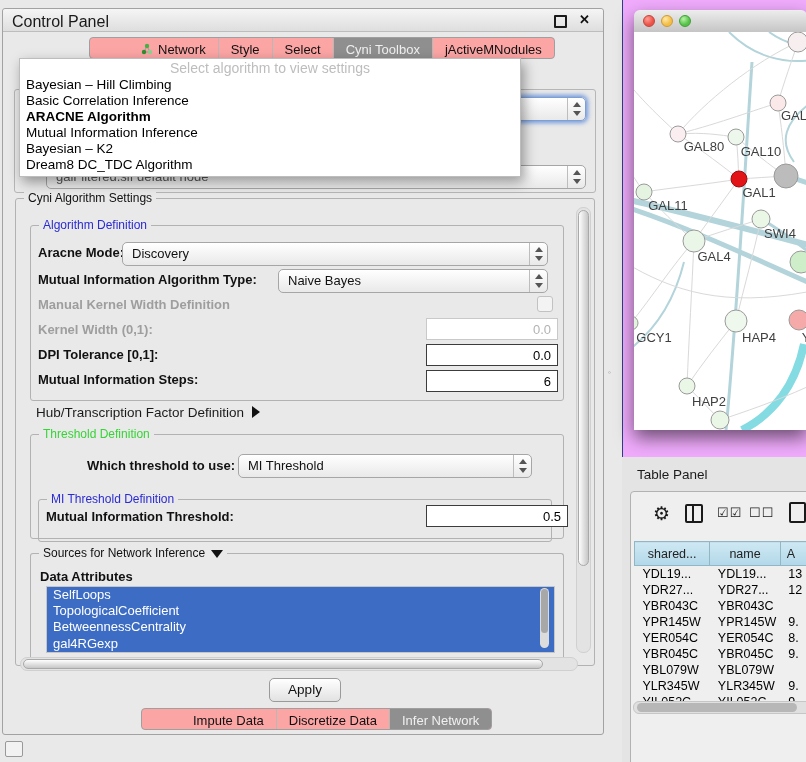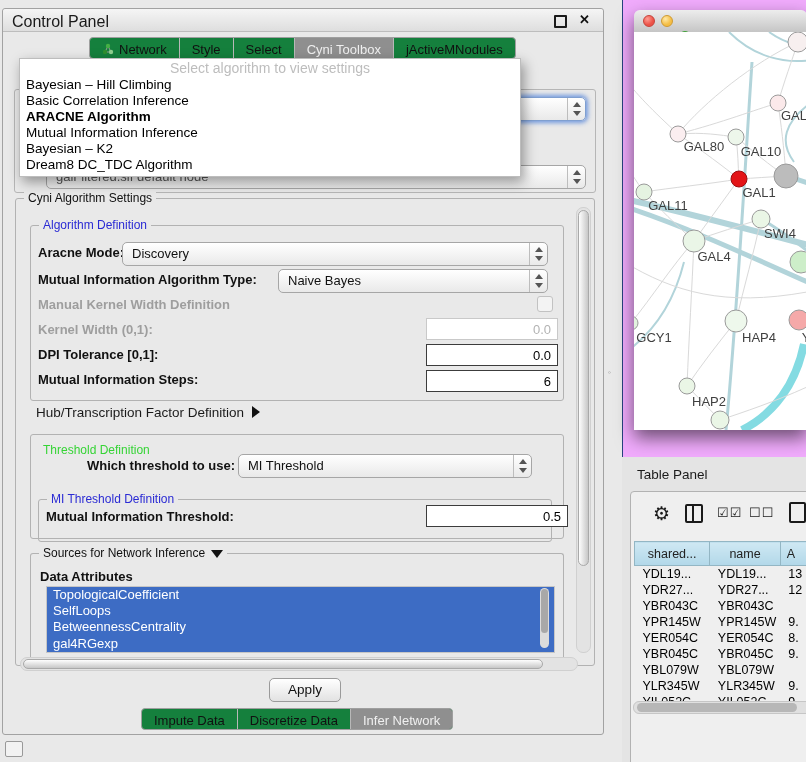--- a/index.html
+++ b/index.html
@@ -8,21 +8,21 @@
   
   .cp{position:absolute;left:2px;top:8px;width:600px;height:725px;background:#e9e9e9;
       border:1px solid #a2a2a2;border-radius:3px;}
   .cp-titlebar{position:absolute;left:0;top:0;right:0;height:22px;
       background:linear-gradient(#f5f5f5,#dedede);border-bottom:1px solid #bdbdbd;border-radius:3px 3px 0 0;}
   .cp-title{position:absolute;left:9px;top:4px;font-size:16px;color:#1a1a1a;}
   .float-btn{position:absolute;right:36px;top:6px;width:9px;height:9px;border:2px solid #1a1a1a;border-radius:1px;}
   .close-btn{position:absolute;right:13px;top:3px;font-size:13px;font-weight:bold;color:#111;}
   
   .seg-bar{position:absolute;display:flex;height:20px;border:1px solid #9f9f9f;border-radius:4px;
-      overflow:hidden;background:#15803d;font-size:13px;}
+      overflow:hidden;background:#fca5a5;font-size:13px;padding-left:39px;}
   .top-tabs{left:86px;top:28px;}
   .bottom-tabs{left:138px;top:699px;}
   .seg{padding:3px 12px 0 12px;border-right:1px solid #b8b8b8;color:#111;display:flex;align-items:center;gap:5px;white-space:nowrap;}
   .seg:last-child{border-right:none;}
   .seg.sel{background:#8f8f8f;color:#f0f0f0;}
   .seg .ticon{display:inline-flex;margin-top:-2px;}
   
   .inference-group{position:absolute;left:11px;top:80px;width:580px;height:102px;
       border:1px solid #b6b6b6;border-radius:3px;}
   .combo{background:linear-gradient(#ffffff,#e9e9e9);border:1px solid #a6a6a6;border-radius:5px;
@@ -35,21 +35,21 @@
   .net-selector{left:43px;top:156px;width:540px;color:#555;}
   
   .algo-popup{position:absolute;left:16px;top:49px;width:500px;height:117px;background:#fff;
       border:1px solid #bdbdbd;box-shadow:3px 5px 12px rgba(0,0,0,.38);z-index:30;}
   .algo-placeholder{text-align:center;color:#bdbdbd;font-size:14px;height:18px;line-height:18px;}
   .algo-item{font-size:13.5px;height:16px;line-height:16px;padding-left:6px;color:#000;white-space:nowrap;}
   .algo-item.sel{font-weight:bold;}
   
   .group{position:absolute;border:1px solid #b2b2b2;border-radius:3px;}
   .gtitle{position:absolute;top:-8px;left:8px;background:#e9e9e9;padding:0 4px;font-size:12px;white-space:nowrap;}
-  .blue{color:#2a2ad4;} .green{color:#35d435;margin-top:16px;}
+  .blue{color:#2a2ad4;} .green{color:#35d435;}
   .settings{left:12px;top:189px;width:578px;height:466px;}
   .lbl{position:absolute;font-size:13px;font-weight:bold;white-space:nowrap;}
   .lbl.dis{color:#9e9e9e;}
   .numinput{position:absolute;height:22px;box-sizing:border-box;background:#fff;border:1px solid #3c3c3c;
       font-size:13px;font-family:"Liberation Sans",sans-serif;text-align:right;padding-right:6px;}
   .numinput.dis{border:1px solid #c9c9c9;color:#b3b3b3;}
   .checkbox{position:absolute;width:14px;height:14px;border:1px solid #c2c2c2;border-radius:3px;background:#f3f3f3;}
   .expander{position:absolute;font-size:13.5px;color:#1a1a1a;white-space:nowrap;}
   .tri-right{display:inline-block;width:0;height:0;border-top:6px solid transparent;border-bottom:6px solid transparent;
       border-left:8px solid #111;margin-left:8px;vertical-align:-1px;}
@@ -225,22 +225,22 @@
       <span class="lbl" style="left:30px;top:310px;">Mutual Information Threshold:</span>
       <input class="numinput" style="left: 410px; top: 306px; width: 142px;" readonly="" value="0.5">
 
       <div class="group" style="left:14px;top:354px;width:532px;height:106px;border-bottom:none;">
         <span class="gtitle">
           <span>Sources for Network Inference</span><span class="tri-down"></span>
         </span>
       </div>
       <span class="lbl" style="left:24px;top:370px;">Data Attributes</span>
       <div class="attr-list" id="attr-list">
+          <div class="attr-item">SelfLoops</div>
           <div class="attr-item">TopologicalCoefficient</div>
-          <div class="attr-item">SelfLoops</div>
           <div class="attr-item">BetweennessCentrality</div>
           <div class="attr-item">gal4RGexp</div>
         </div>
       <div class="attr-scroll" style="left:524px;top:389px;">
           <div class="th"></div>
         </div>
 
       <div class="vscroll">
           <div class="th"></div>
         </div>

